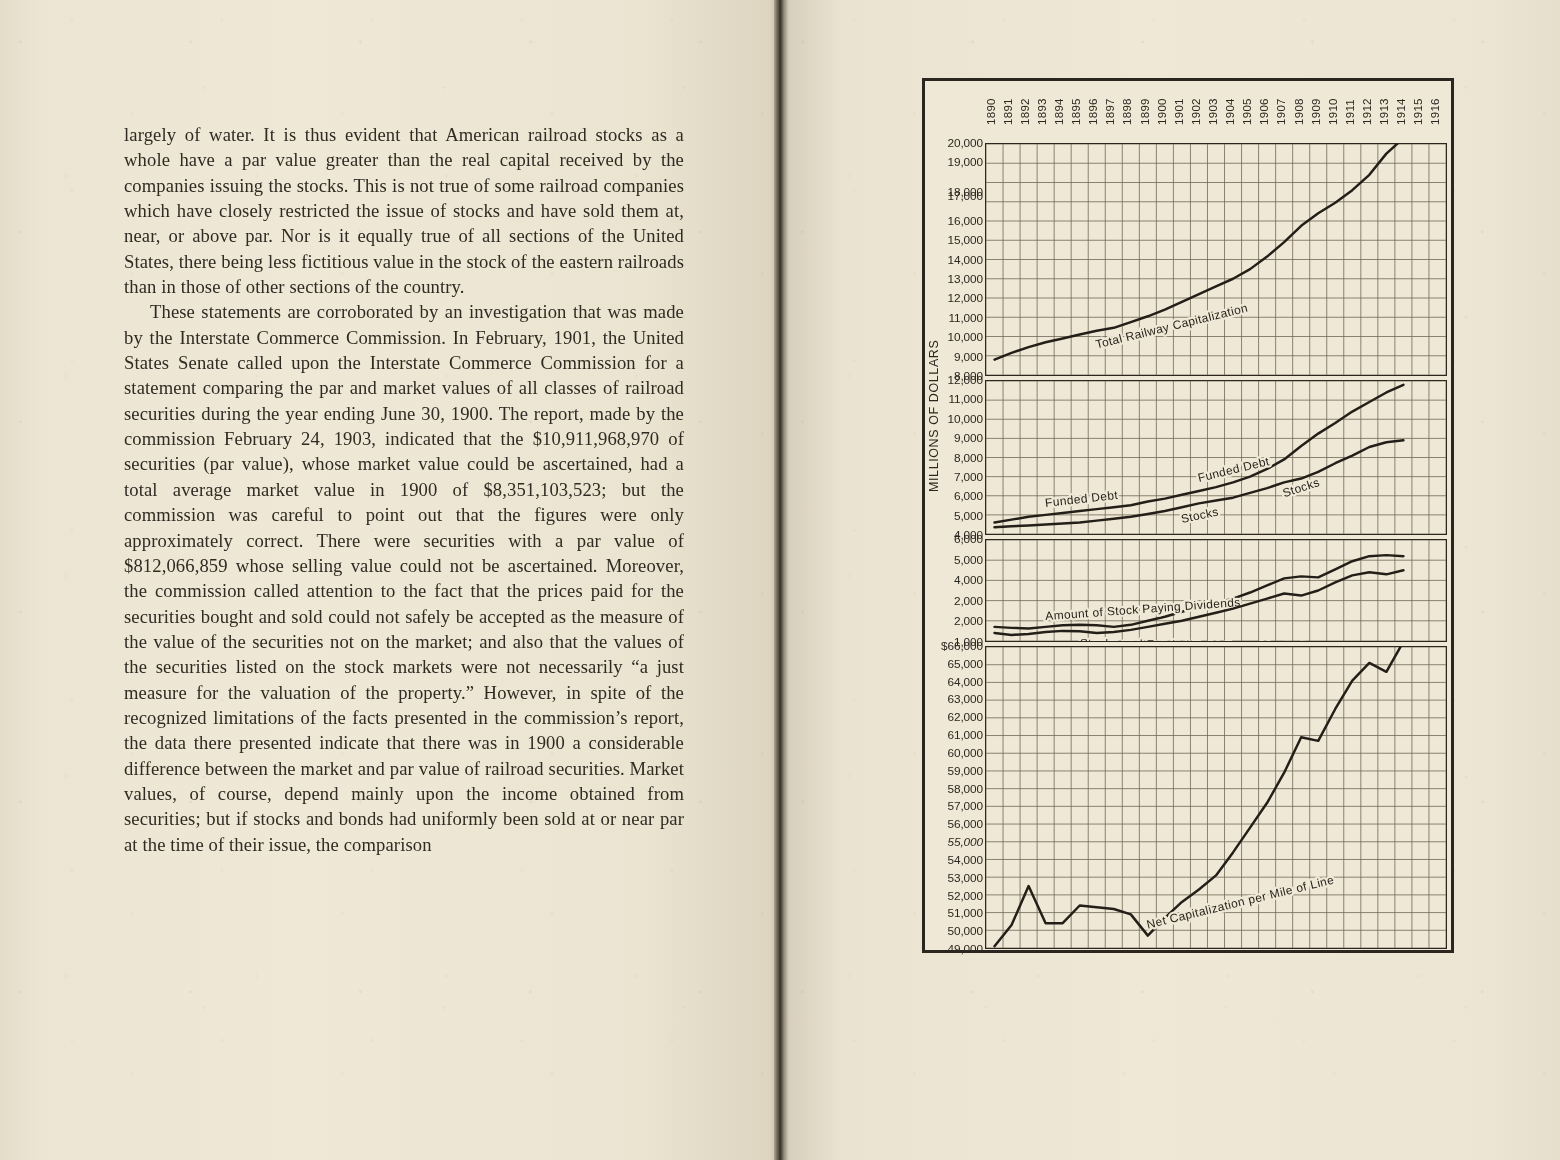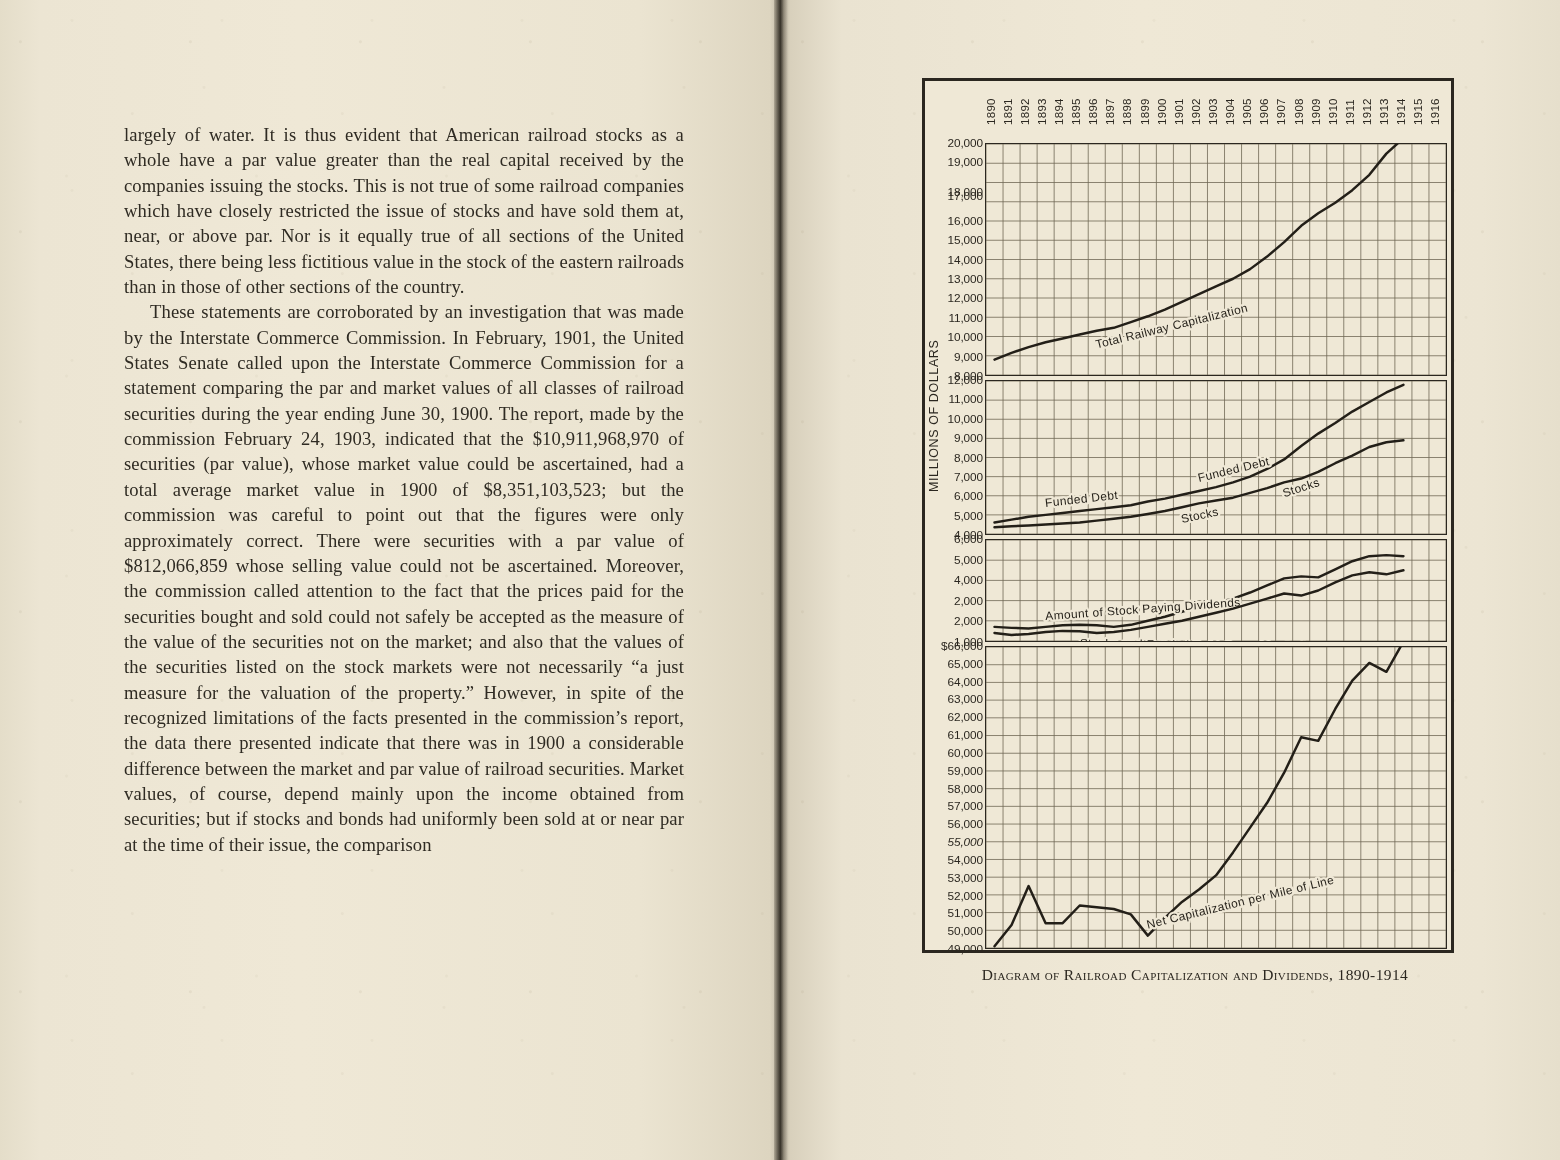--- a/index.html
+++ b/index.html
@@ -392,19 +392,16 @@
                 <polyline class="curve" points="8.555555555555555,301.2176470588235 25.666666666666664,279.82941176470587 42.77777777777778,240.61764705882354 59.888888888888886,278.0470588235294 77,278.0470588235294 94.11111111111111,260.22352941176473 111.22222222222221,262.00588235294117 128.33333333333334,263.7882352941176 145.44444444444443,269.13529411764705 162.55555555555554,290.5235294117647 179.66666666666666,272.7 196.77777777777777,256.65882352941173 213.88888888888889,244.18235294117648 231,229.92352941176472 248.11111111111111,206.75294117647059 265.22222222222223,181.8 282.3333333333333,156.8470588235294 299.44444444444446,126.5470588235294 316.55555555555554,90.9 333.6666666666667,94.46470588235294 350.77777777777777,62.38235294117649 367.88888888888886,33.86470588235295 385,16.041176470588255 402.1111111111111,24.952941176470574 419.22222222222223,-5.34705882352938"></polyline>
                 <text class="clabel-halo" x="162.55555555555554" y="283.5235294117647" transform="rotate(-13.66,162.55555555555554,283.5235294117647)">Net Capitalization per Mile of Line</text>
                 <text class="clabel" x="162.55555555555554" y="283.5235294117647" transform="rotate(-13.66,162.55555555555554,283.5235294117647)">Net Capitalization per Mile of Line</text>
               </svg>
             </div>
         </div>
 
       </div>
     </div>
 
-    <div id="caption">
-      <span class="sc">Diagram of Railroad Capitalization and Dividends, 1890-1914</span>
-    </div>
   </div>
 
   <div id="gutter"></div>
 </div>
 
 </body></html>

